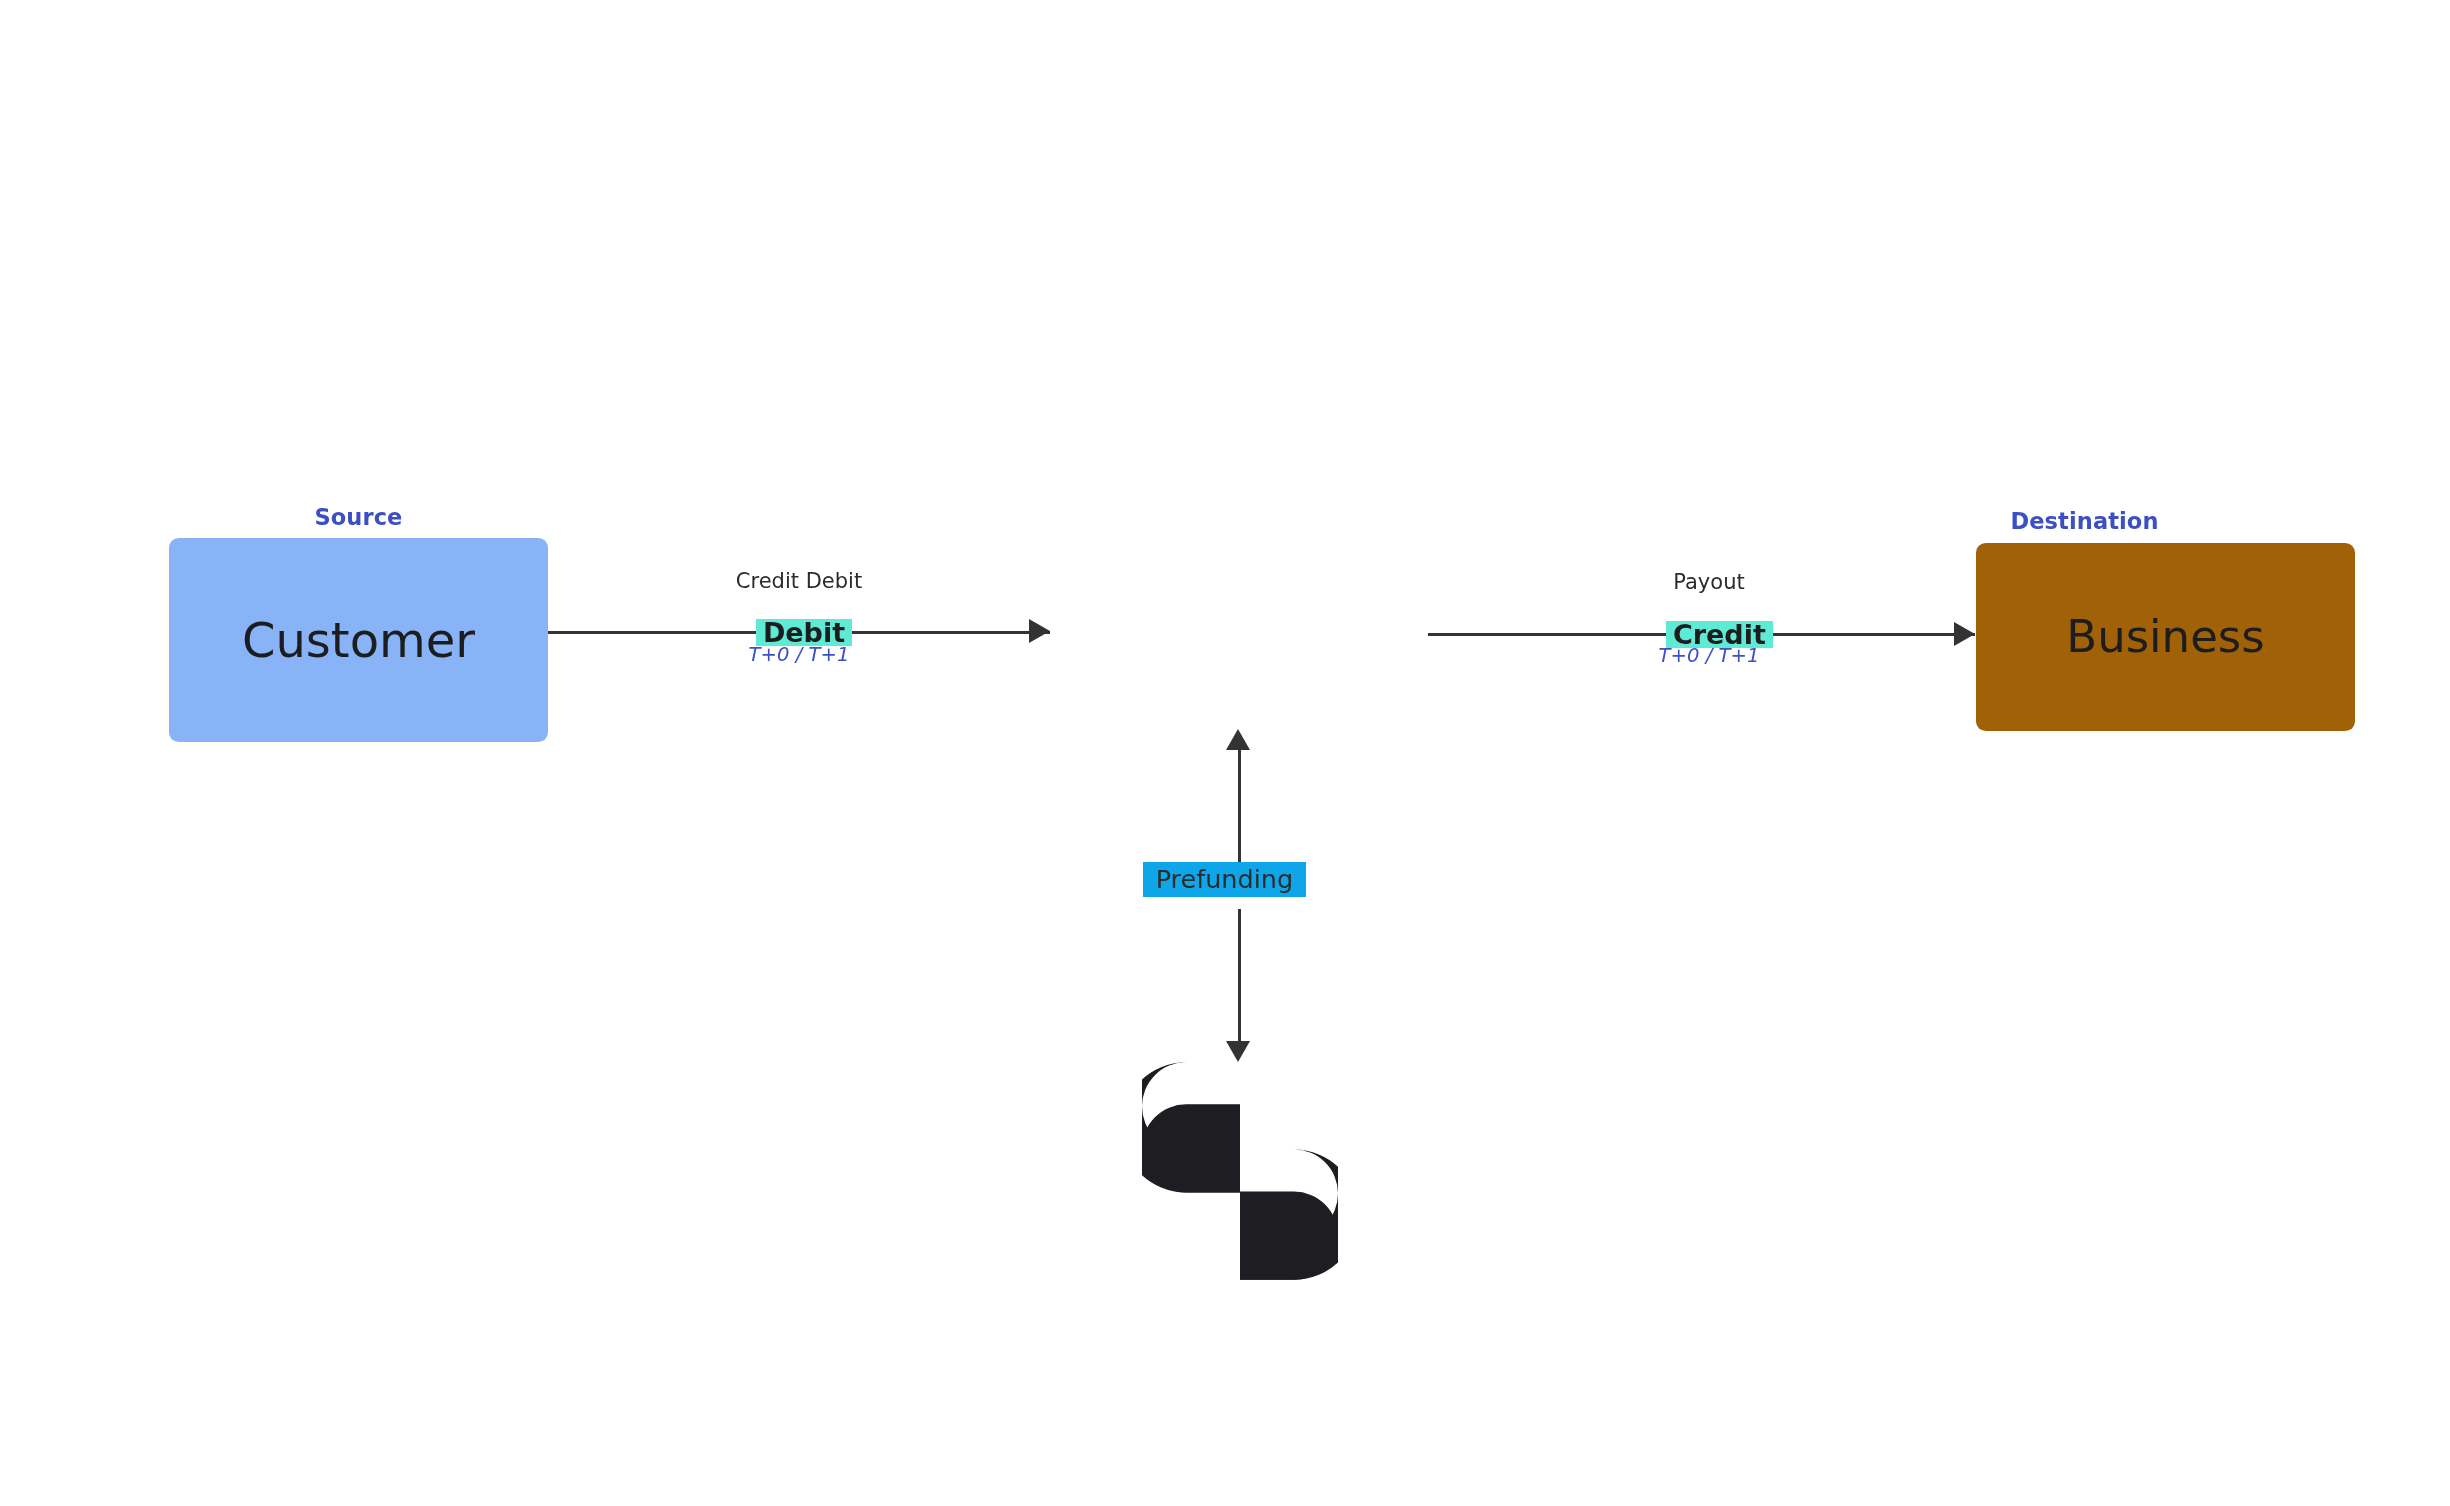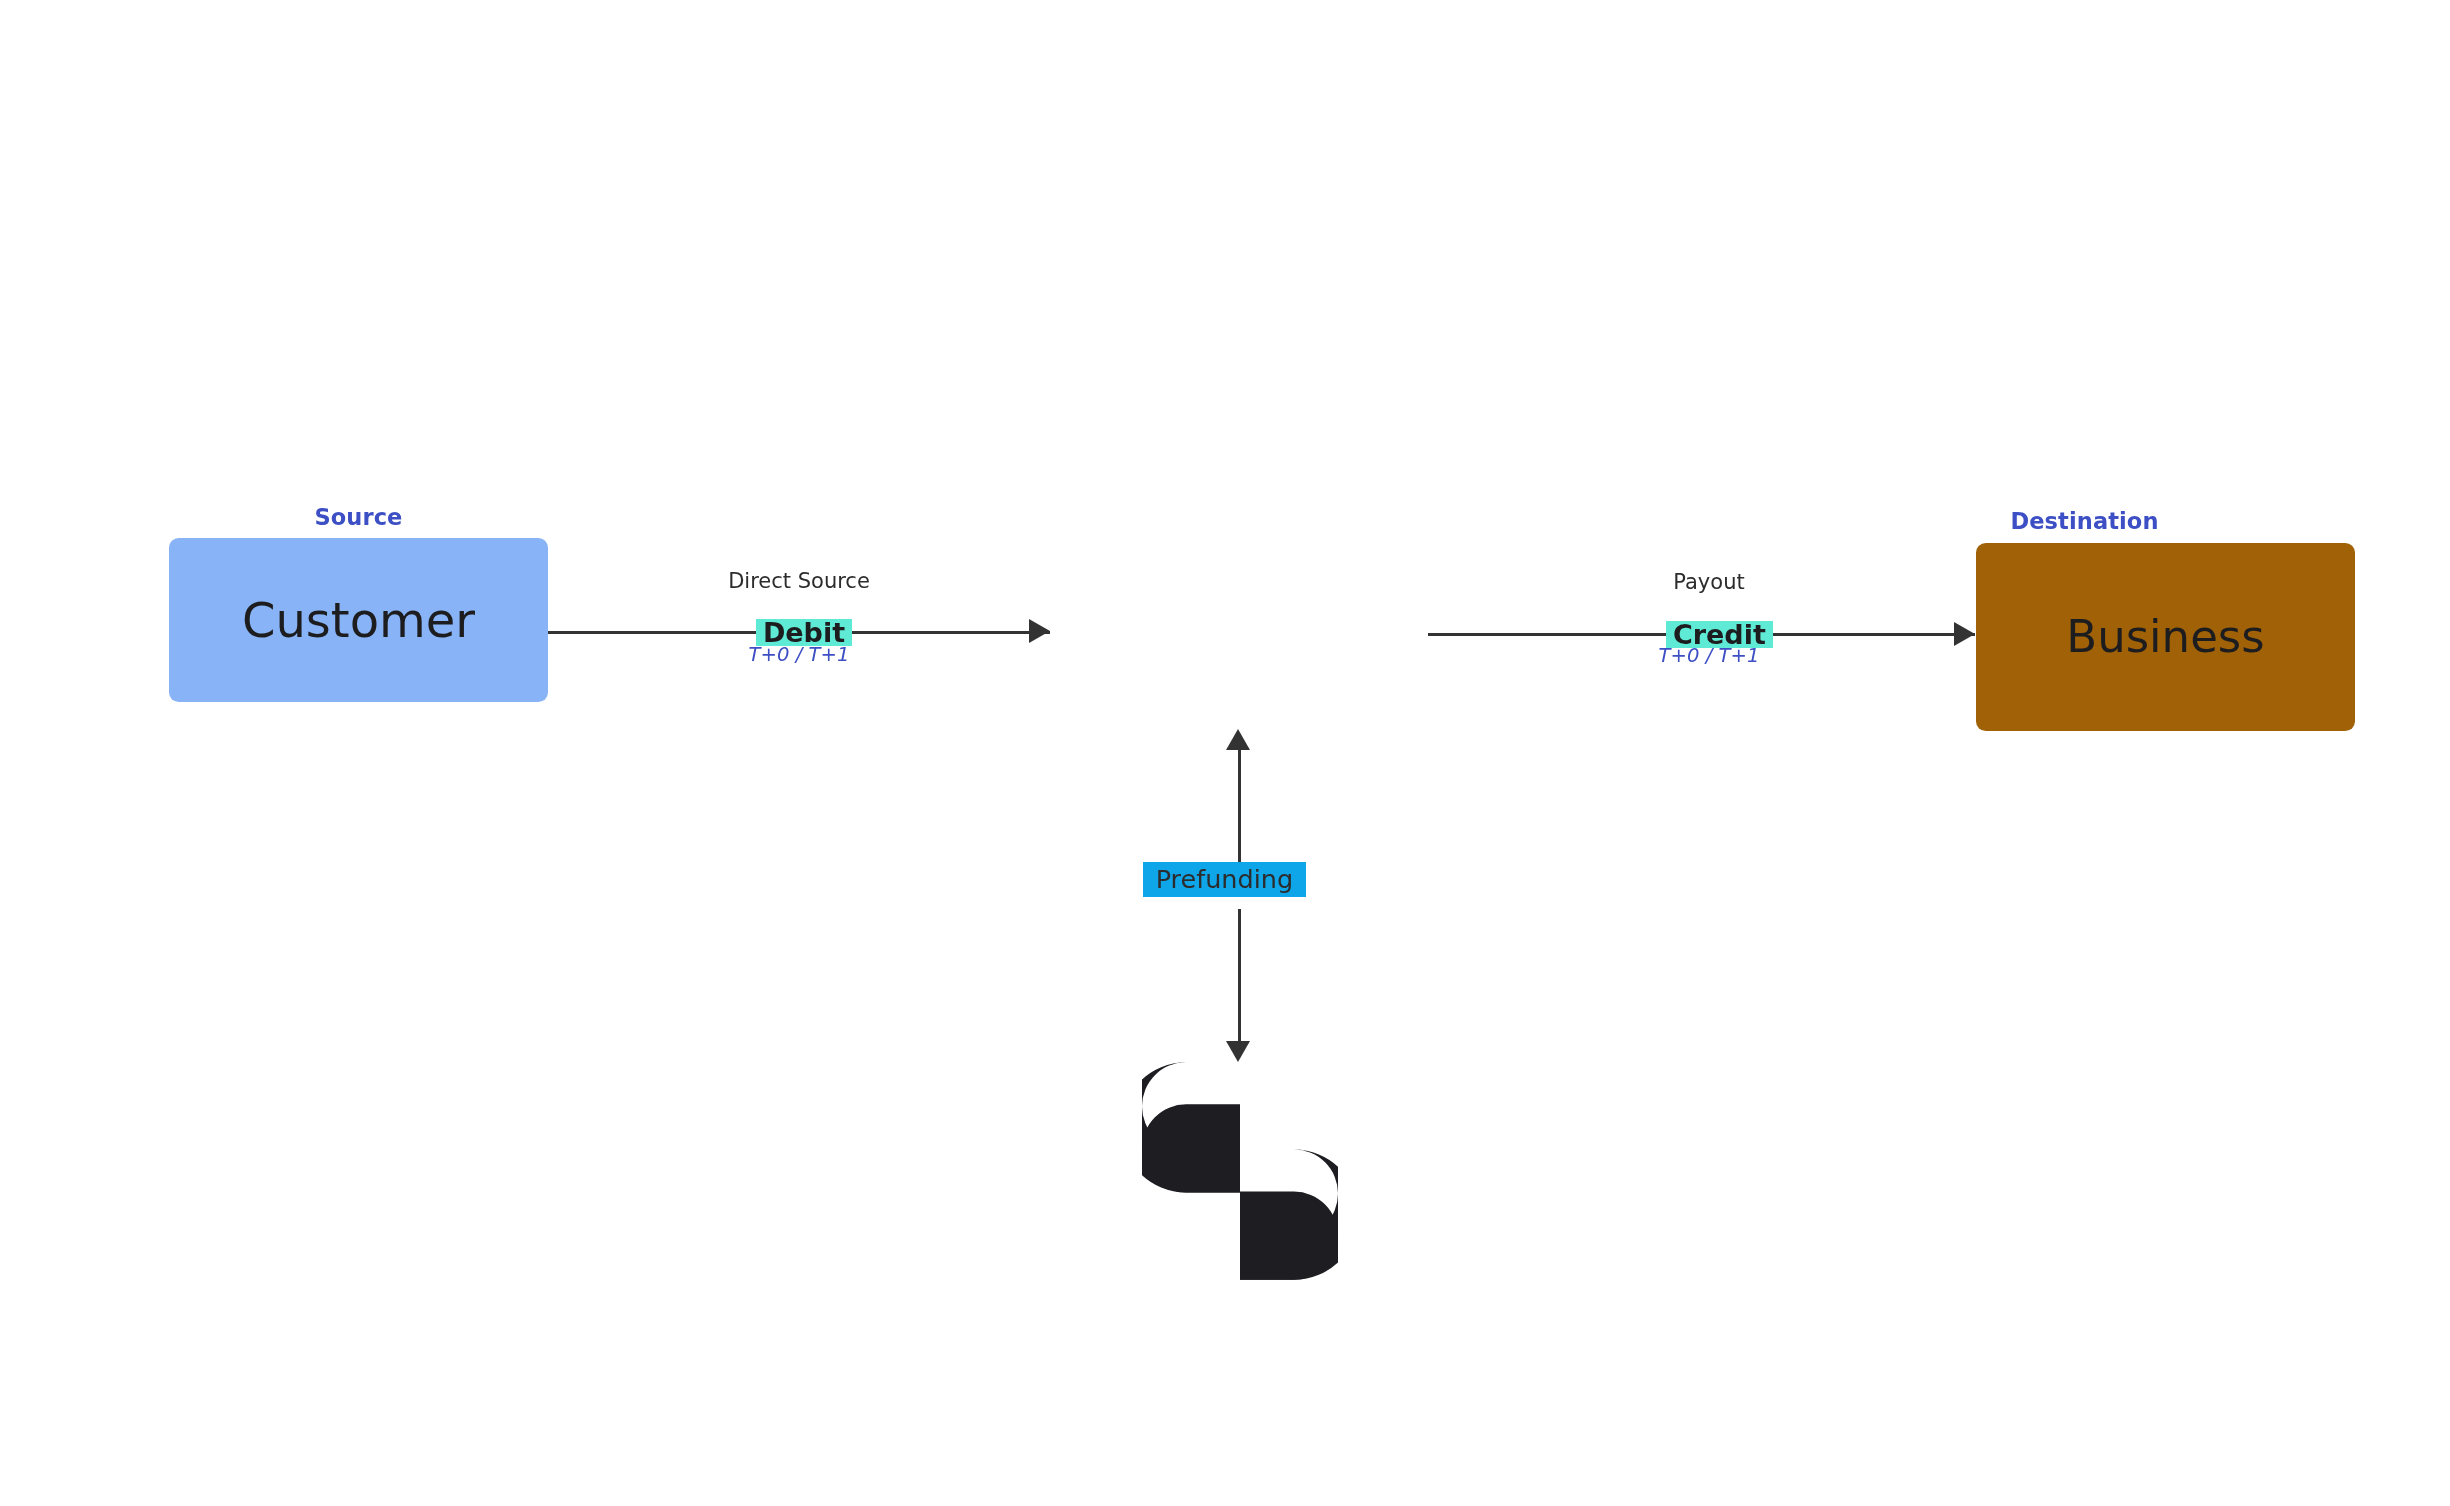--- a/index.html
+++ b/index.html
@@ -31,21 +31,21 @@
     line-height: 1.18;
     box-sizing: border-box;
   }
   .node-label {
     display: block;
     white-space: pre-line;
   }
 
   #node-customer {
     left: 169px;  top: 538px;
-    width: 379px; height: 164px;
+    width: 379px; height: 204px;
     background: #88b4f7;
     font-size: 48px;
   }
   #node-fbo {
     left: 1050px; top: 538px;
     width: 379px; height: 191px;
     background: #fdd835;
     font-size: 43px;
   }
   #node-business {
@@ -169,21 +169,21 @@
   <div class="node" id="node-customer">
     <span class="node-label">Customer</span>
   </div>
 
   <div class="hline" style="left:548px; top:631px; width:502px;"></div>
   <div class="arrowhead-right" style="left:1029px; top:619px;"></div>
 
   <div class="inline-chip" style="left:756px; top:619px;">Debit</div>
 
   <div class="edge-label" style="left:646px; top:571px; width:306px;">
-    <span class="edge-top">Direct Source</span>
+    <span class="edge-top">Credit Debit</span>
     <span class="edge-bottom" style="margin-top:53px;">T+0 / T+1</span>
   </div>
 
 
   <div class="hline" style="left:1428px; top:633px; width:547px;"></div>
   <div class="arrowhead-right" style="left:1954px; top:622px;"></div>
 
   <div class="inline-chip" style="left:1666px; top:621px;">Credit</div>
 
   <div class="edge-label" style="left:1556px; top:572px; width:306px;">

